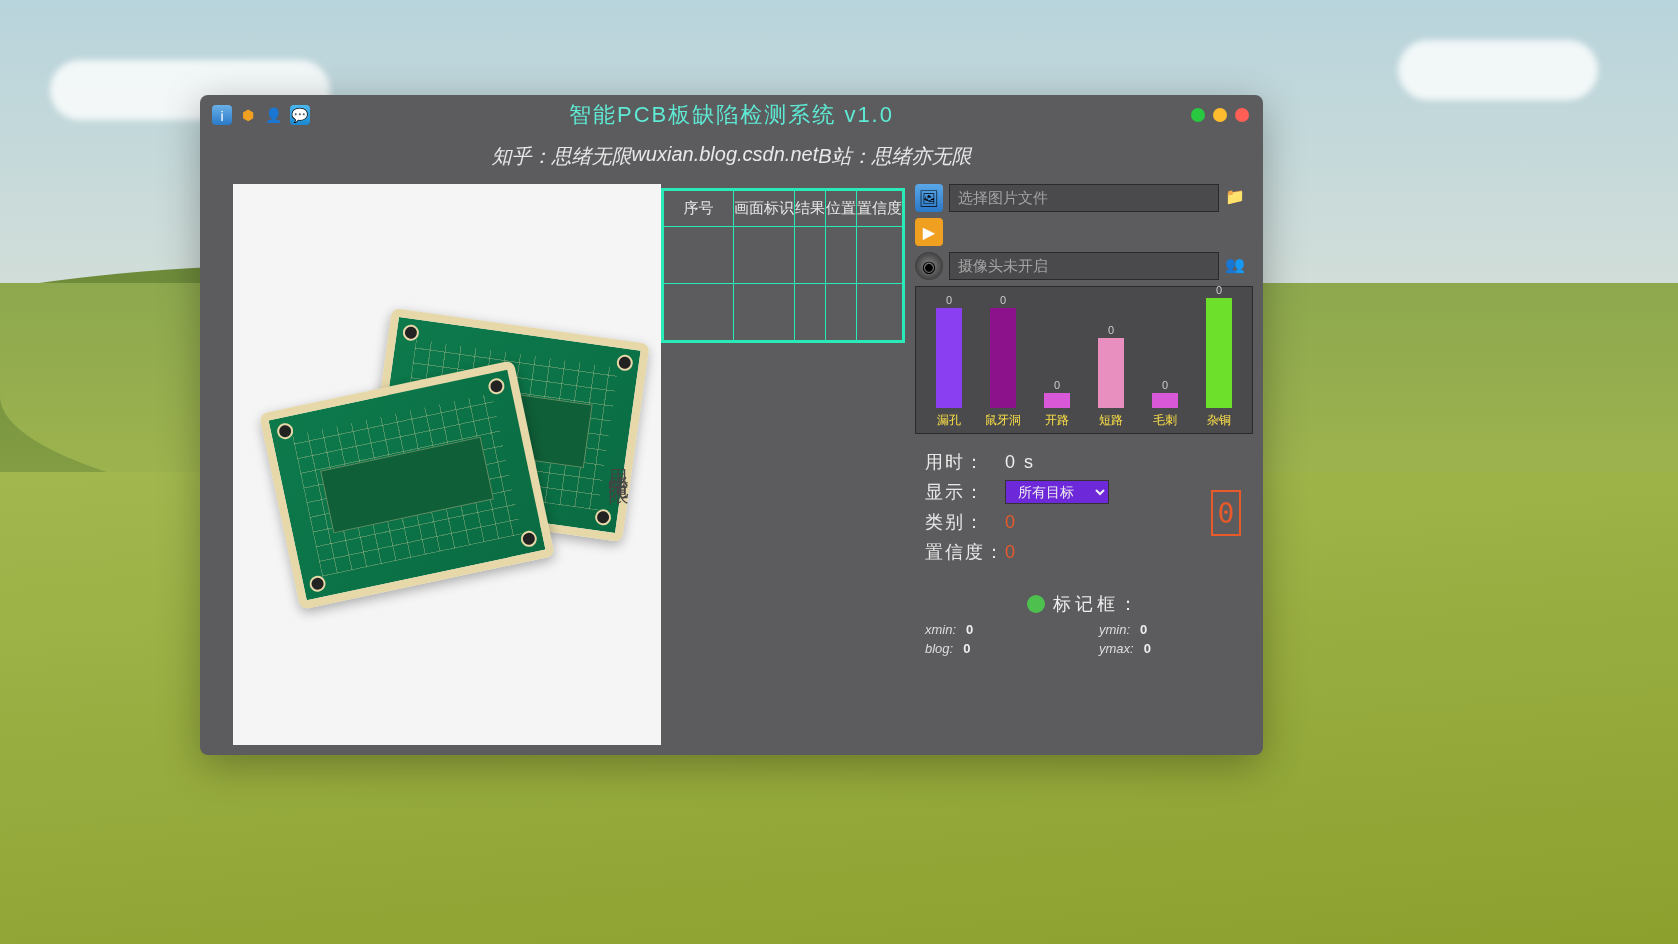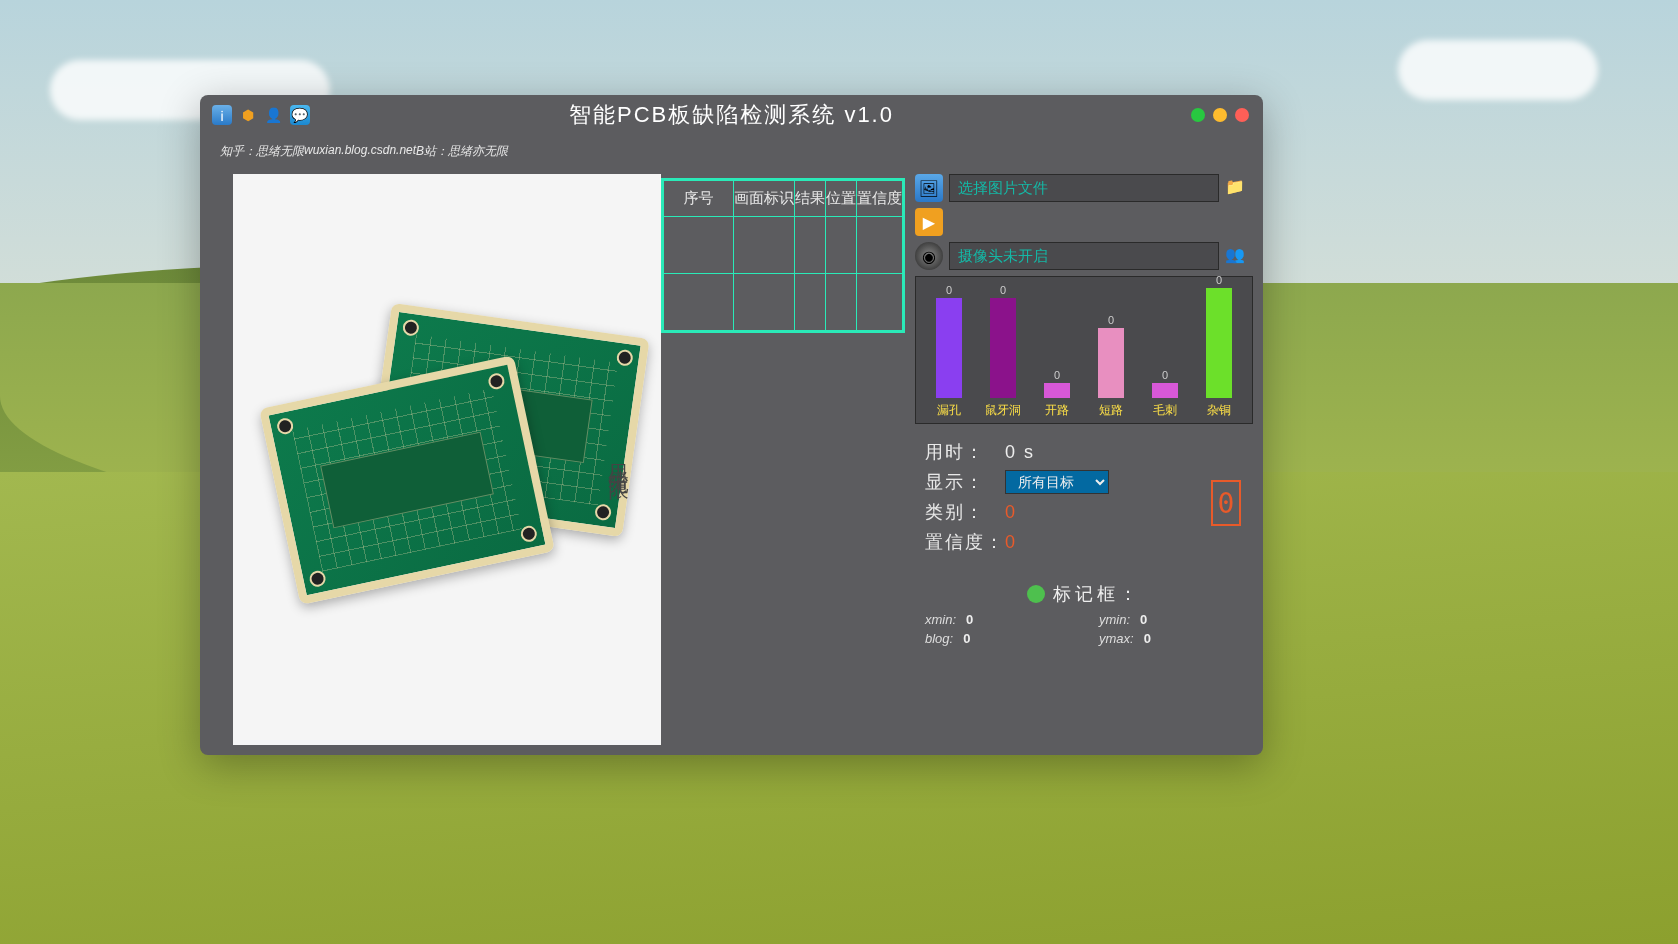--- a/index.html
+++ b/index.html
@@ -31,29 +31,29 @@
 .titlebar {
   height: 40px;
   display: flex; align-items: center;
   padding: 0 12px;
   position: relative;
 }
 .titlebar-icons { display: flex; gap: 6px; align-items: center; }
 .ticon { width: 20px; height: 20px; border-radius: 4px; display: flex; align-items: center; justify-content: center; font-size: 14px; }
 .title-text {
   position: absolute; left: 50%; transform: translateX(-50%);
-  color: #ffffff; font-size: 22px; letter-spacing: 2px;
+  color: #5eead4; font-size: 22px; letter-spacing: 2px;
 }
 .mac-dots { position: absolute; right: 14px; display: flex; gap: 8px; }
 .dot { width: 14px; height: 14px; border-radius: 50%; }
 .dot.g{background:#28c840;} .dot.y{background:#febc2e;} .dot.r{background:#ff5f57;}
 
 .credits {
-  display: flex; justify-content: flex-start; padding: 8px 20px 14px;
-  color: #e8e8e8; font-style: italic; font-size: 12px;
+  display: flex; justify-content: center; padding: 8px 20px 14px;
+  color: #e8e8e8; font-style: italic; font-size: 20px;
 }
 
 .content { flex: 1; display: flex; padding: 0 10px 10px; gap: 10px; }
 .left-col { flex: 1; display: flex; flex-direction: row; padding-left: 23px; }
 .right-col { width: 338px; display: flex; flex-direction: column; gap: 6px; }
 
 .image-area {
   flex: 1;
   background: #f5f5f5;
   position: relative;
@@ -76,37 +76,37 @@
 
 .results-table { height: 155px; border: 2px solid #2aeab8; margin-top: 4px; }
 .results-table table { width: 100%; height: 100%; border-collapse: collapse; }
 .results-table th, .results-table td { border: 1px solid #2aeab8; color: #e8e8e8; font-size: 15px; font-weight: normal; text-align: center; }
 .results-table th { height: 36px; }
 
 .file-row { display: flex; align-items: center; gap: 6px; }
 .file-icon { width: 28px; height: 28px; display:flex; align-items:center; justify-content:center; border-radius: 4px; }
 .file-input {
   flex: 1; height: 28px; background: #4a4a4d; border: 1px solid #2a2a2a;
-  color: #14b8a6; padding: 0 8px; font-size: 15px; line-height: 26px;
+  color: #a3a3a3; padding: 0 8px; font-size: 15px; line-height: 26px;
 }
 .file-action { width: 28px; height: 22px; }
 
 .chart-panel {
   height: 148px; background: #4a4a4d; border: 1px solid #2a2a2a;
   padding: 8px 6px 4px; display: flex; align-items: flex-end; justify-content: space-around;
 }
 .bar-wrap { display:flex; flex-direction:column; align-items:center; gap:2px; width: 48px; }
 .bar-val { color:#ccc; font-size:11px; }
 .bar { width: 26px; }
 .bar-label { color:#fde047; font-size:12px; margin-top:2px; }
 .info-row { display:flex; align-items:center; color:#e8e8e8; font-size:18px; margin: 6px 0; letter-spacing: 2px; }
 .info-row .label { width: 80px; }
 .info-row .val { color:#e85a2a; }
 .info-row .val.white { color:#eee; }
-.info-row select { background:#0369a1; color:#eee; border:1px solid #333; padding: 2px 18px 2px 8px; font-size:14px; }
+.info-row select { background:#6d28d9; color:#eee; border:1px solid #333; padding: 2px 18px 2px 8px; font-size:14px; }
 .seven-seg { position:absolute; right: 12px; width: 30px; height: 46px; border: 2px solid #e85a2a; display:flex; align-items:center; justify-content:center; color:#e85a2a; font-family: monospace; font-size: 28px; }
 .stats-block { position: relative; padding: 4px 10px 10px; }
 
 .bbox-panel { padding: 6px 10px 10px; }
 .bbox-title { display:flex; align-items:center; gap:8px; color:#eee; font-size:18px; letter-spacing: 4px; margin-bottom: 6px; justify-content: center; }
 .bbox-grid { display:grid; grid-template-columns: 1fr 1fr; gap: 4px 30px; font-style: italic; color:#ddd; font-size: 13px; }
 .bbox-grid span { display:flex; gap:10px; }
 .bbox-grid .v { color:#eee; font-style: normal; }
 
 .clover { width:18px; height:18px; background:#4ec04e; border-radius:50%; position:relative; }

